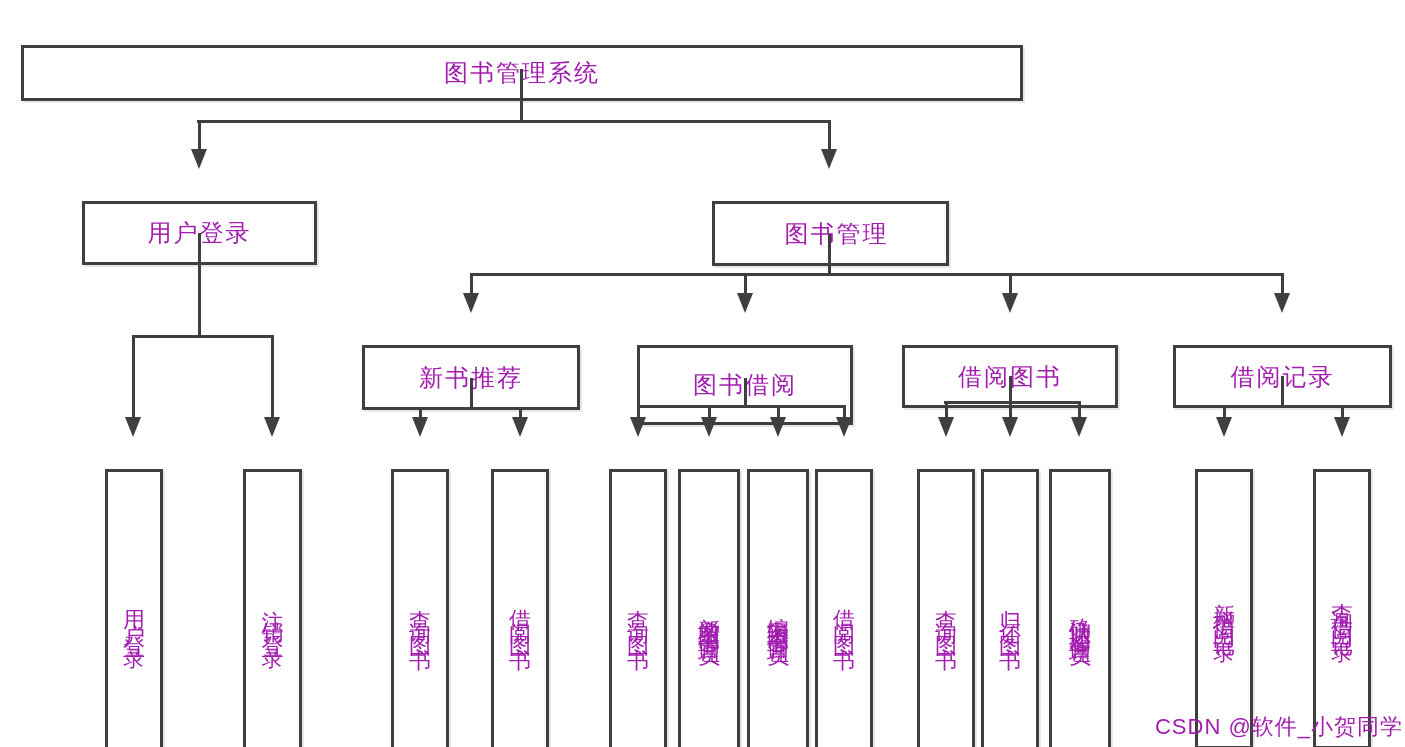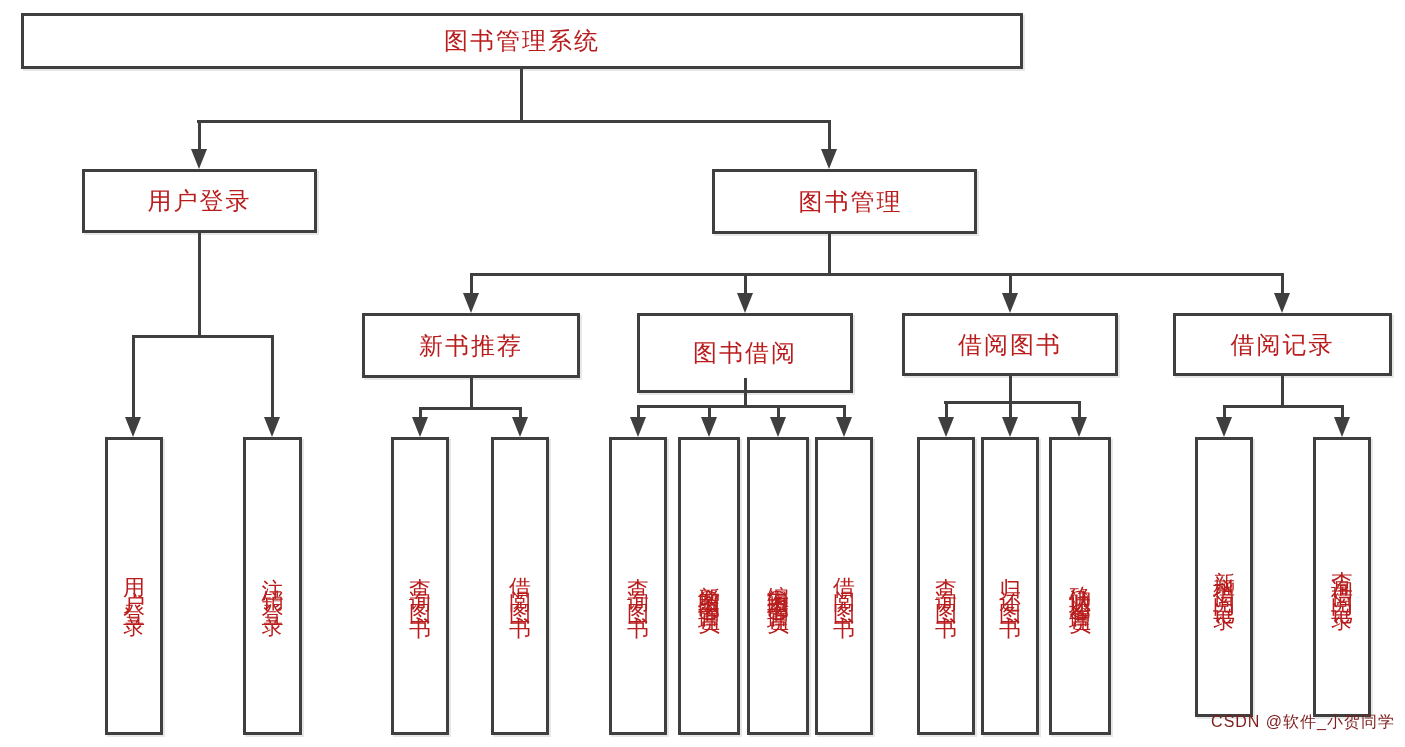--- a/index.html
+++ b/index.html
@@ -12,24 +12,25 @@
     overflow: hidden;
   }
   .box {
     position: absolute;
     box-sizing: border-box;
     border: 3px solid #3f3f3f;
     background: #ffffff;
     display: flex;
     align-items: center;
     justify-content: center;
-    color: #b91c1c;
+    color: #a21caf;
     font-size: 24px;
     letter-spacing: 2px;
     box-shadow: 2px 2px 0 rgba(160,160,160,0.25);
+    margin-top: 32px;
   }
   .vbox {
     writing-mode: vertical-rl;
     text-orientation: mixed;
     font-size: 22px;
   }
   .ls4 { letter-spacing: 13px; }
   .ls6 { letter-spacing: 8px; }
   .ls9 { letter-spacing: 4px; }
   .vline, .hline { position: absolute; background: #3f3f3f; }
@@ -38,41 +39,41 @@
   .arrowhead {
     position: absolute;
     width: 0; height: 0;
     border-left: 8px solid transparent;
     border-right: 8px solid transparent;
     border-top: 20px solid #3f3f3f;
   }
   .watermark {
     position: absolute;
     top: 712px;
-    right: 10px;
-    font-size: 16px;
-    color: #7f1d1d;
+    right: 2px;
+    font-size: 22px;
+    color: #a21caf;
     letter-spacing: 1px;
     white-space: nowrap;
   }
 </style>
 </head>
 <body>
 
 <div class="stage">
 
   <div class="box" style="left:21px; top:13px; width:1002px; height:56px;">
     <span>图书管理系统</span>
   </div>
 
   <div class="box" style="left:82px; top:169px; width:235px; height:64px;">
     <span>用户登录</span>
   </div>
 
-  <div class="box" style="left:712px; top:169px; width:265px; height:65px;padding-left:12px;">
+  <div class="box" style="left:712px; top:169px; width:237px; height:65px;padding-left:12px;">
     <span>图书管理</span>
   </div>
 
   <div class="box" style="left:362px; top:313px; width:218px; height:65px;">
     <span>新书推荐</span>
   </div>
 
   <div class="box" style="left:637px; top:313px; width:216px; height:80px;">
     <span>图书借阅</span>
   </div>

